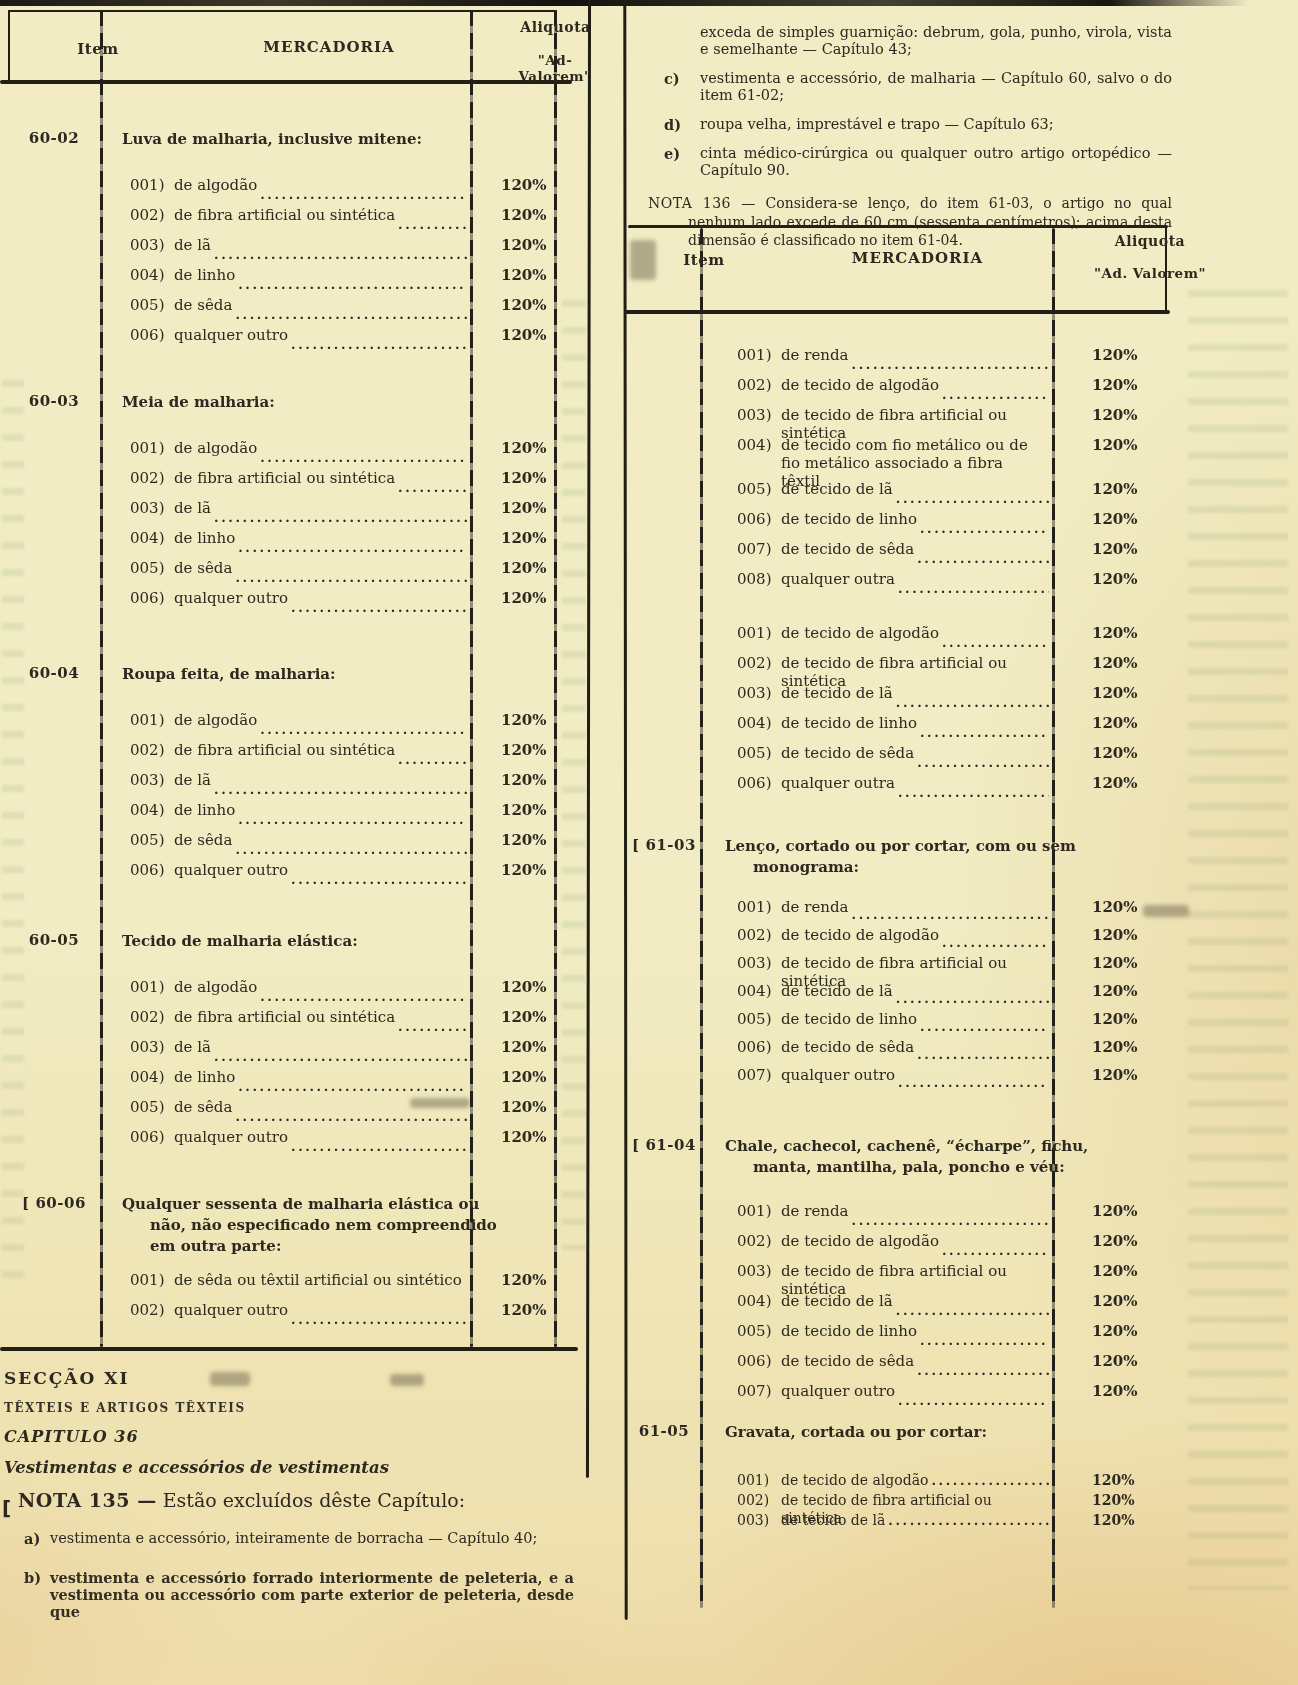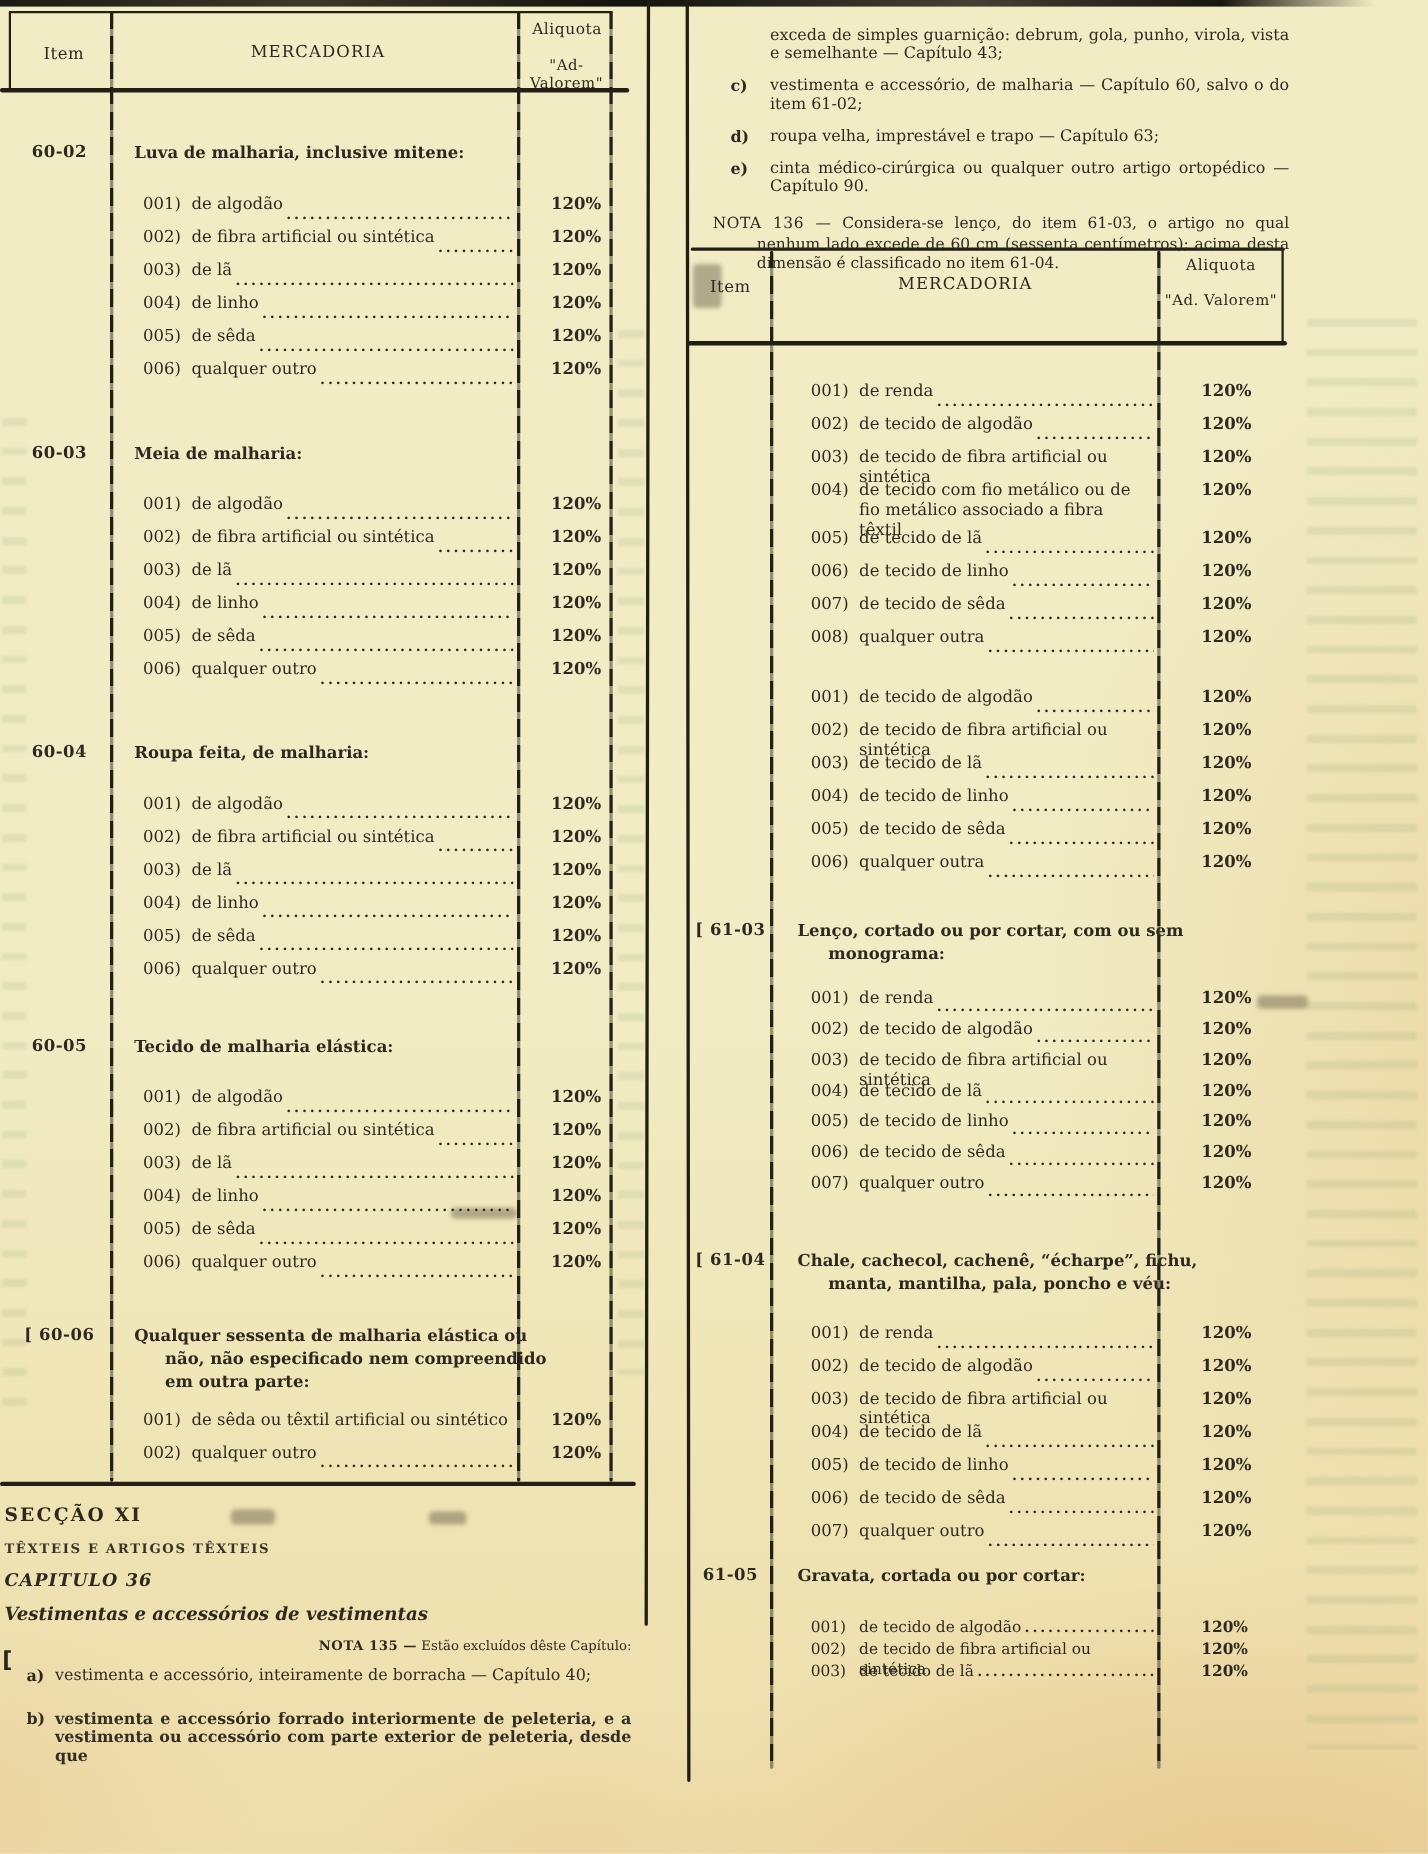--- a/index.html
+++ b/index.html
@@ -22,21 +22,21 @@
   .hrule{position:absolute;background:#221f17;border-radius:2px;}
   .dashy{background:repeating-linear-gradient(180deg,#221f18 0 16px,rgba(34,31,24,0.45) 16px 23px);}
   .ghost{position:absolute;filter:blur(1.5px);pointer-events:none;}
   .ghost-rows{background:repeating-linear-gradient(180deg,rgba(115,145,105,0.14) 0 7px,rgba(115,145,105,0) 7px 27px);}
   .smudge{position:absolute;background:rgba(70,64,46,0.38);filter:blur(2px);border-radius:4px;}
   .pencil{position:absolute;font-family:"DejaVu Sans","Liberation Sans",sans-serif;font-weight:bold;color:#2a261d;}
 
   
   .tbl{position:absolute;}
   .thead{position:relative;}
-  .hcell{position:absolute;font-weight:normal;letter-spacing:0.5px;}
+  .hcell{position:absolute;font-weight:bold;letter-spacing:0.5px;padding-left:40px;}
   .group{position:relative;}
   .ghead{display:flex;align-items:flex-start;}
   .gcode{flex:0 0 auto;text-align:center;font-weight:bold;letter-spacing:0.5px;}
   .gtitle{font-weight:bold;padding-left:22px;text-indent:-0px;line-height:21px;}
   .gtitle.hang{padding-left:50px;text-indent:-28px;}
   .rows{position:relative;}
   .row{display:flex;align-items:baseline;height:30px;}
   .rows.tight .row{height:20px;font-size:14px;}
   .rnum{flex:0 0 44px;}
   .rlabel{flex:0 1 auto;line-height:18px;}
@@ -70,21 +70,21 @@
   .nota{margin-top:15px;padding-left:40px;text-indent:-40px;text-align:justify;font-size:14px;line-height:18.5px;}
   .nota .nlabel{letter-spacing:0.5px;}
 
   
   #lfooter{position:absolute;left:4px;top:1362px;width:570px;}
   #lfooter .centered{text-align:left;}
   .secao{font-weight:bold;font-size:17px;letter-spacing:2px;margin-top:6px;}
   .subtitle{font-weight:bold;font-size:12px;letter-spacing:1.5px;margin-top:13px;color:#36322a;}
   .capitulo{font-weight:bold;font-style:italic;font-size:16px;letter-spacing:1px;margin-top:12px;}
   .chtitle{font-weight:bold;font-style:italic;font-size:16.5px;margin-top:12px;}
-  #nota135{position:relative;margin-top:12px;padding-left:118px;text-indent:-104px;font-size:12px;text-align:right;}
+  #nota135{position:relative;margin-top:12px;padding-left:118px;text-indent:-104px;font-size:19px;}
   #nota135 .nlabel{font-weight:bold;letter-spacing:0.5px;}
   #lfooter .note{font-size:14.5px;line-height:17px;}
   #lfooter .note .nletter{flex:0 0 46px;padding-left:20px;}
   #lfooter .note.nb{margin-top:22px;font-weight:bold;color:#332e24;}
 </style>
 </head>
 <body>
 
 <div class="topbar"></div>
 <div class="vrule" style="left:587px;top:0;width:3px;height:1478px;transform:rotate(0.08deg);"></div>
@@ -160,21 +160,21 @@
             <span class="rvalue">120%</span>
           </div>
           <div class="row" style="height: 30px;">
             <span class="rnum">006)</span>
             <span class="rlabel">qualquer outro</span>
             <span class="dots"></span>
             <span class="rvalue">120%</span>
           </div>
         </div>
       </div>
-      <div class="group" style="margin-top: 46px;">
+      <div class="group" style="margin-top: 36px;">
         <div class="ghead">
           <span class="gcode">60-03</span>
           <span class="gtitle">Meia de malharia:</span>
         </div>
         <div class="rows" style="margin-top: 26px;">
           <div class="row" style="height: 30px;">
             <span class="rnum">001)</span>
             <span class="rlabel">de algodão</span>
             <span class="dots"></span>
             <span class="rvalue">120%</span>

